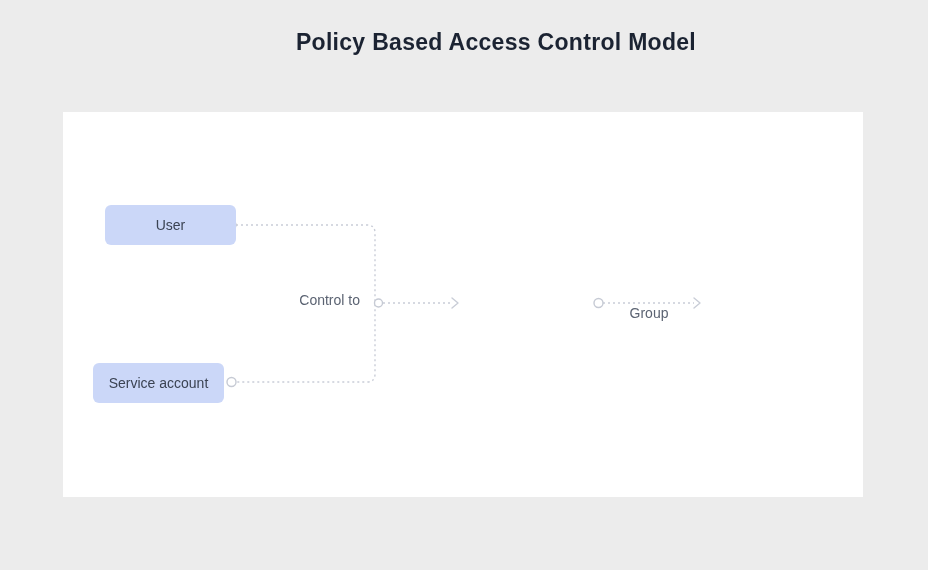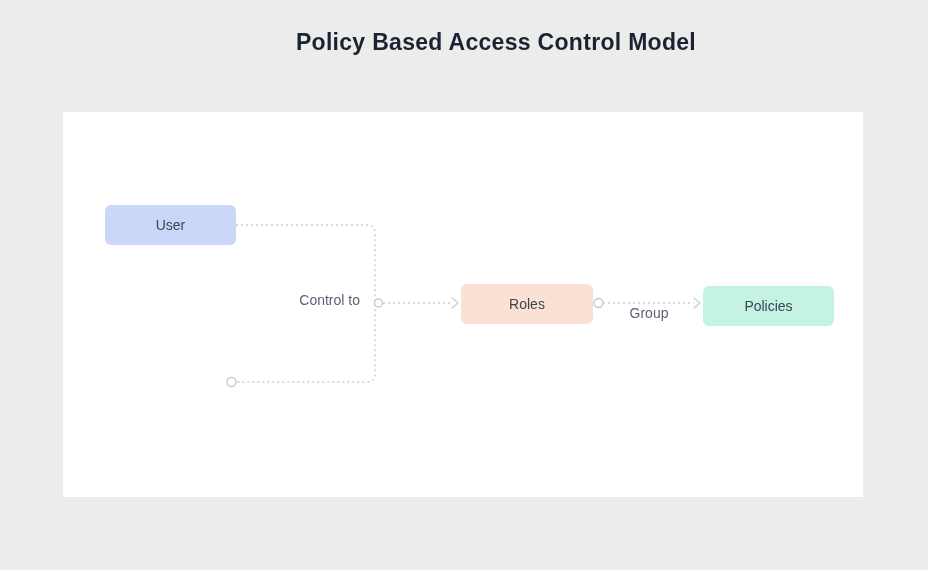--- a/index.html
+++ b/index.html
@@ -57,20 +57,17 @@
     <circle class="edge-handle" cx="535.5" cy="191" r="4.5"></circle>
     <polyline class="edge-arrow" points="631,186 637,191 631,196"></polyline>
   </svg>
 
   <div class="edge-label label-assigned">Control to</div>
   <div class="edge-label label-group">Group</div>
 
   <div class="node node-user">
     <span>User</span>
   </div>
-  <div class="node node-roles">
-    <span>Roles</span>
-  </div>
-  <div class="node node-policies">
-    <span>Policies</span>
+  <div class="node node-service">
+    <span>Service account</span>
   </div>
 
 </div>
 
 </body></html>

